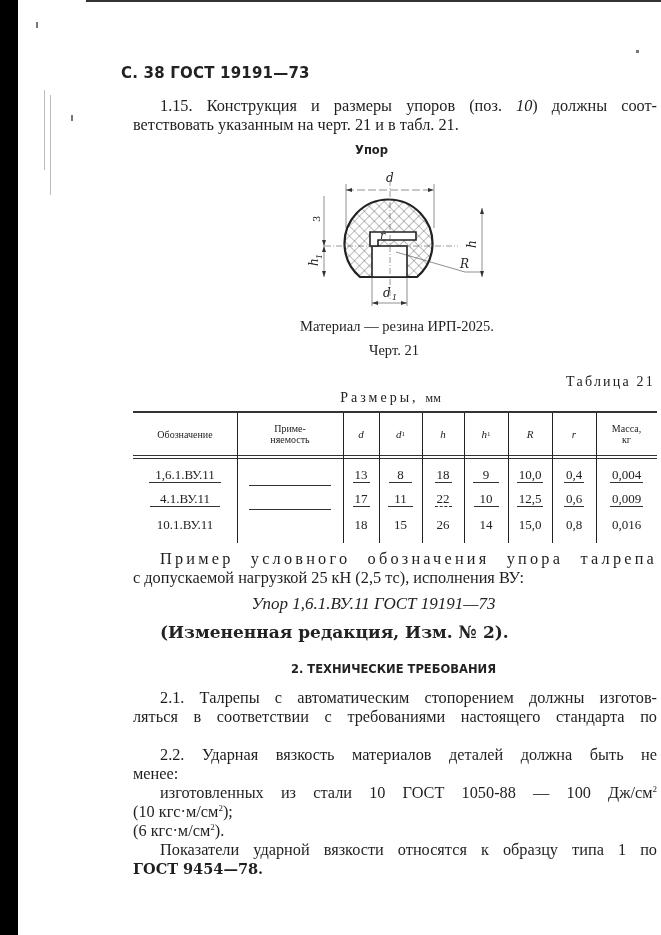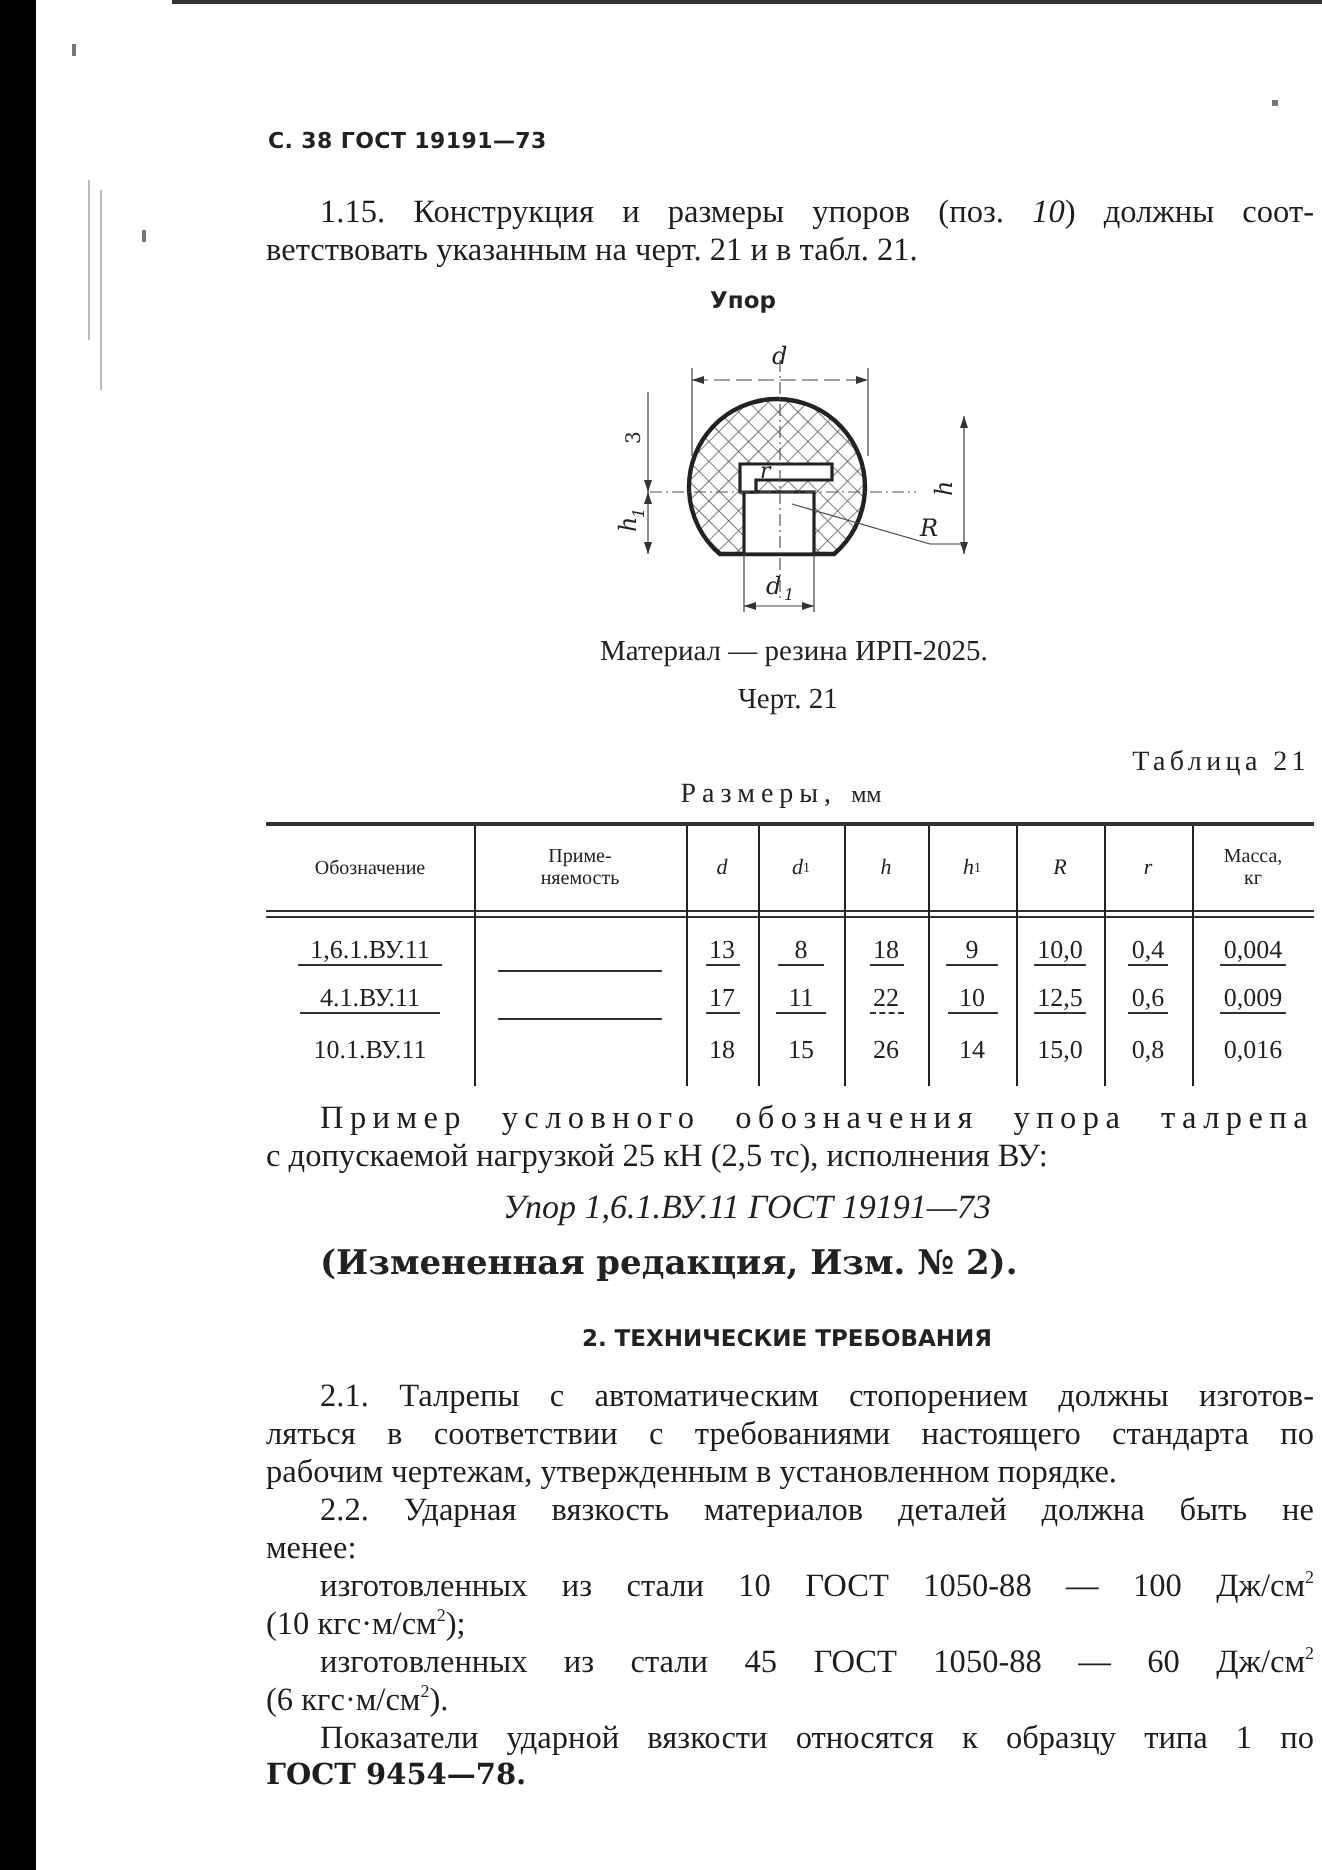--- a/index.html
+++ b/index.html
@@ -7,22 +7,22 @@
     width:661px; height:935px; position:relative; overflow:hidden;
     background:#ffffff; color:#1a1a1a;
     font-family:"DejaVu Serif", "Liberation Serif", serif;
   }
   .left-strip { position:absolute; left:0; top:0; width:18px; height:935px; background:#000; }
   .top-strip { position:absolute; left:86px; top:0; width:575px; height:2px; background:#333; }
   .speck { position:absolute; background:#777; }
   .abs { position:absolute; white-space:nowrap; }
 
   .running-head {
-    left:134px; top:64px; font-family:"DejaVu Sans", sans-serif; font-weight:bold;
-    font-size:11px; letter-spacing:0.2px; color:#222;
+    left:121px; top:64px; font-family:"DejaVu Sans", sans-serif; font-weight:bold;
+    font-size:15px; letter-spacing:0.2px; color:#222;
   }
   .para {
     position:absolute; left:133px; width:524px;
     font-family:"Liberation Serif", serif; font-size:16.3px; line-height:19px; color:#1e1e1e;
     text-align:justify;
   }
   .para .line { display:block; white-space:nowrap; }
   .just { text-align:justify; text-align-last:justify; }
   .indent { padding-left:27px; }
   .fig-title {
@@ -241,25 +241,23 @@
 </div>
 <div class="abs example-code">Упор 1,6.1.ВУ.11 ГОСТ 19191—73</div>
 
 <div class="abs amend">(Измененная редакция, Изм. № 2).</div>
 
 <div class="abs section-title">2. ТЕХНИЧЕСКИЕ ТРЕБОВАНИЯ</div>
 
 <div class="para" style="top:688px;">
   <span class="line just indent">2.1. Талрепы с автоматическим стопорением должны изготов-</span>
   <span class="line just">ляться в соответствии с требованиями настоящего стандарта по</span>
-  <span class="line">рабочим чертежам, утвержденным в установленном порядке.</span>
 </div>
 
 <div class="para" style="top:745px;">
   <span class="line just indent">2.2. Ударная вязкость материалов деталей должна быть не</span>
   <span class="line">менее:</span>
   <span class="line just indent"><span>изготовленных из стали 10 ГОСТ 1050-88 — 100 Дж/см</span><sup>2</sup></span>
   <span class="line"><span>(10 кгс·м/см</span><sup>2</sup><span>);</span></span>
-  <span class="line just indent"><span>изготовленных из стали 45 ГОСТ 1050-88 — 60 Дж/см</span><sup>2</sup></span>
   <span class="line"><span>(6 кгс·м/см</span><sup>2</sup><span>).</span></span>
   <span class="line just indent">Показатели ударной вязкости относятся к образцу типа 1 по</span>
   <span class="line bold-gost">ГОСТ 9454—78.</span>
 </div>
 
 </body></html>

